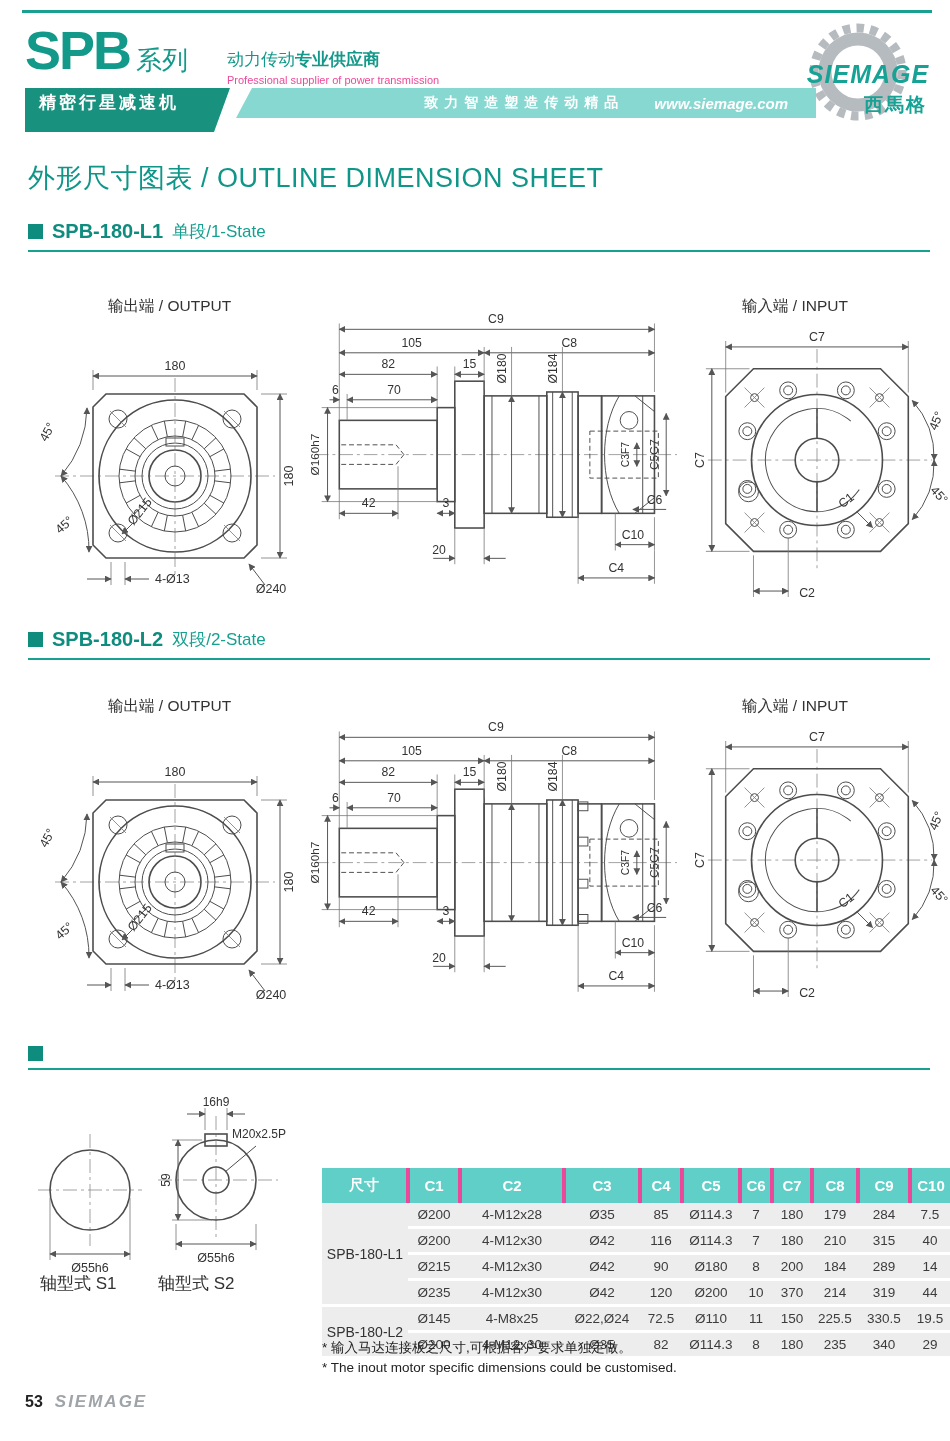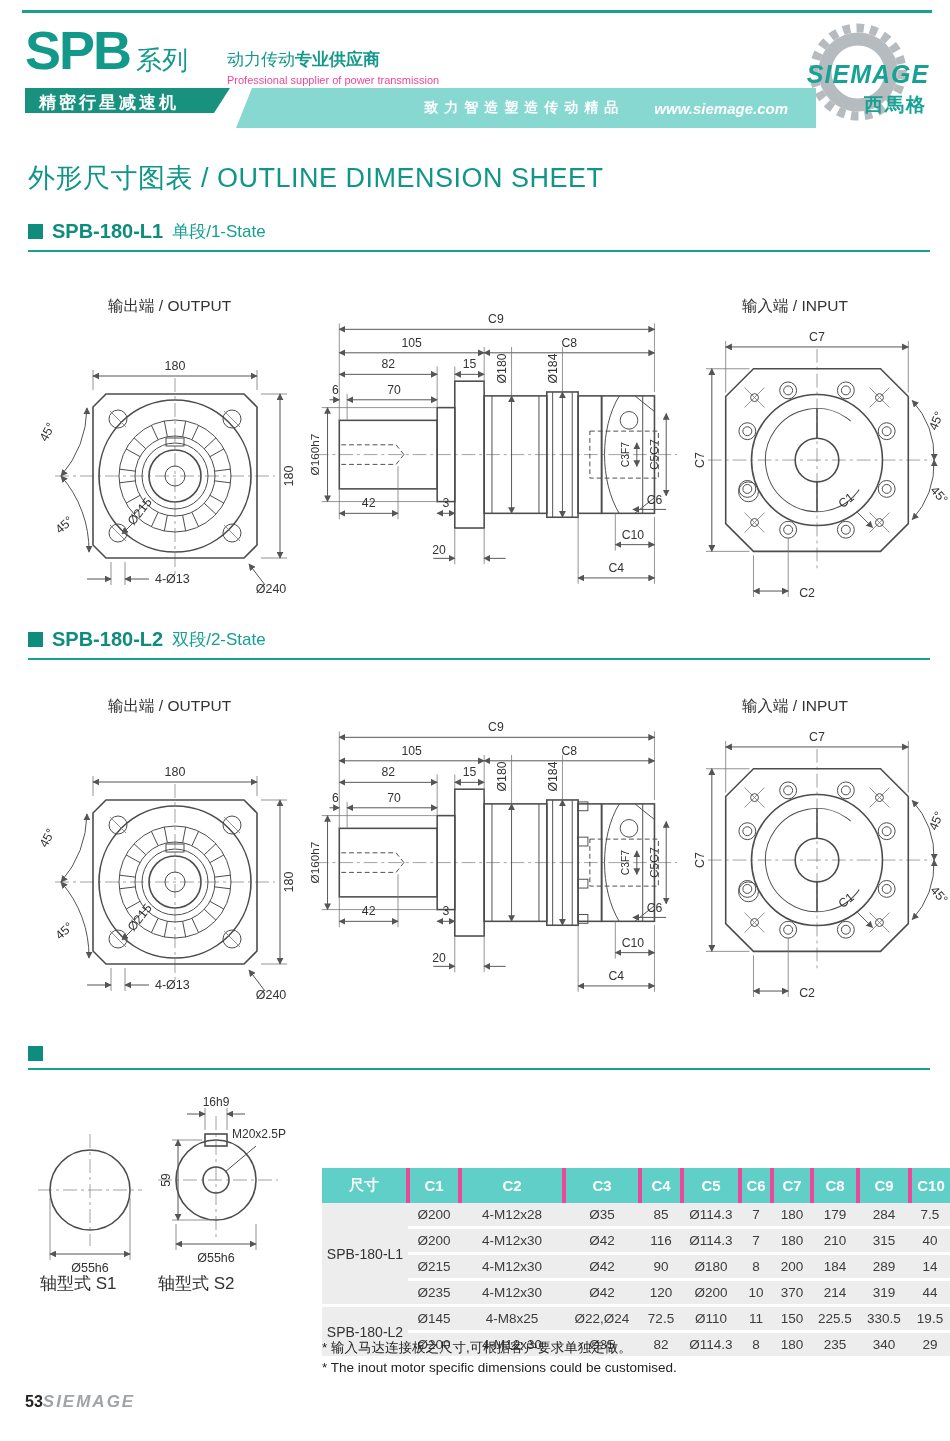--- a/index.html
+++ b/index.html
@@ -8,24 +8,24 @@
   .abs{position:absolute;}
   
   .top-rule{left:22px;right:18px;top:10px;height:3px;background:#19a091;}
   .spb-wrap{left:25px;top:26px;display:flex;align-items:flex-end;color:#13998a;}
   .spb-big{font-size:54px;font-weight:800;line-height:0.9;letter-spacing:-2px;}
   .spb-suffix{font-size:26px;margin-left:6px;line-height:1.1;}
   .tagline{left:227px;top:48px;}
   .tagline .cn{font-size:17px;color:#13998a;}
   .tagline .cn b{font-weight:800;}
   .tagline .en{font-size:11px;color:#ec4899;margin-top:3px;}
-  .banner-dark{left:25px;top:88px;width:205px;height:25px;background:#18917f;color:#fff;
+  .banner-dark{left:25px;top:88px;width:205px;height:44px;background:#18917f;color:#fff;
     font-size:17px;font-weight:bold;line-height:30px;padding-left:14px;letter-spacing:3px;
     clip-path:polygon(0 0,100% 0,calc(100% - 16px) 100%,0 100%);box-sizing:border-box;}
-  .banner-light{left:236px;top:88px;width:580px;height:40px;background:#87d8d1;color:#fff;
+  .banner-light{left:236px;top:88px;width:580px;height:30px;background:#87d8d1;color:#fff;
     display:flex;justify-content:flex-end;align-items:center;gap:30px;padding-right:28px;
     clip-path:polygon(16px 0,100% 0,100% 100%,0 100%);box-sizing:border-box;}
   .banner-light .cn{font-size:14px;font-weight:bold;letter-spacing:6px;}
   .banner-light .url{font-size:15px;font-weight:bold;font-style:italic;letter-spacing:0;}
   .logo-box{left:788px;top:20px;width:160px;height:118px;}
   .logo-gear{position:absolute;left:18px;top:0;}
   .logo-text{position:absolute;left:0;top:40px;width:160px;text-align:center;color:#16a294;
     font-size:25px;font-weight:800;font-style:italic;letter-spacing:1px;}
   .logo-cn{position:absolute;left:76px;top:72px;color:#16a294;font-size:19px;font-weight:bold;letter-spacing:2px;}
   
@@ -51,21 +51,21 @@
   .dimE{stroke:#555;stroke-width:1;fill:none;marker-end:url(#arr);}
   
   .dim-table{left:322px;top:1168px;}
   table{border-collapse:collapse;table-layout:fixed;width:614px;font-size:13.5px;}
   thead th{background:#5fcfc8;color:#fff;font-weight:700;padding:8px 2px;border-right:4px solid #ec4899;font-size:15px;}
   thead th:last-child{border-right:none;}
   tbody td{background:#ededed;text-align:center;padding:4px 2px;border-bottom:3px solid #fff;color:#3c3c3c;}
   tbody th.rowlabel{background:#ededed;font-weight:400;color:#333;border-bottom:3px solid #fff;font-size:14px;padding:4px 2px;}
   tr.grp-sep td,tr.grp-sep th{border-top:2px solid #828282;}
   .footnotes{left:322px;top:1338px;font-size:13.5px;color:#222;line-height:1.5;}
-  .footer{left:25px;top:1392px;display:flex;align-items:baseline;}
+  .footer{left:25px;top:1392px;display:flex;gap:12px;align-items:baseline;}
   .footer .pg{font-size:16px;font-weight:800;color:#222;}
   .footer .lg{font-size:17px;font-style:italic;font-weight:800;color:#9fa4a8;letter-spacing:2px;}
 </style>
 </head>
 <body>
 
 <svg width="0" height="0" style="position:absolute">
   <defs>
     <marker id="arr" viewBox="0 0 10 10" refX="9" refY="5" markerWidth="7" markerHeight="7" orient="auto-start-reverse">
       <path d="M0,0L10,5L0,10z" fill="#555"></path>

